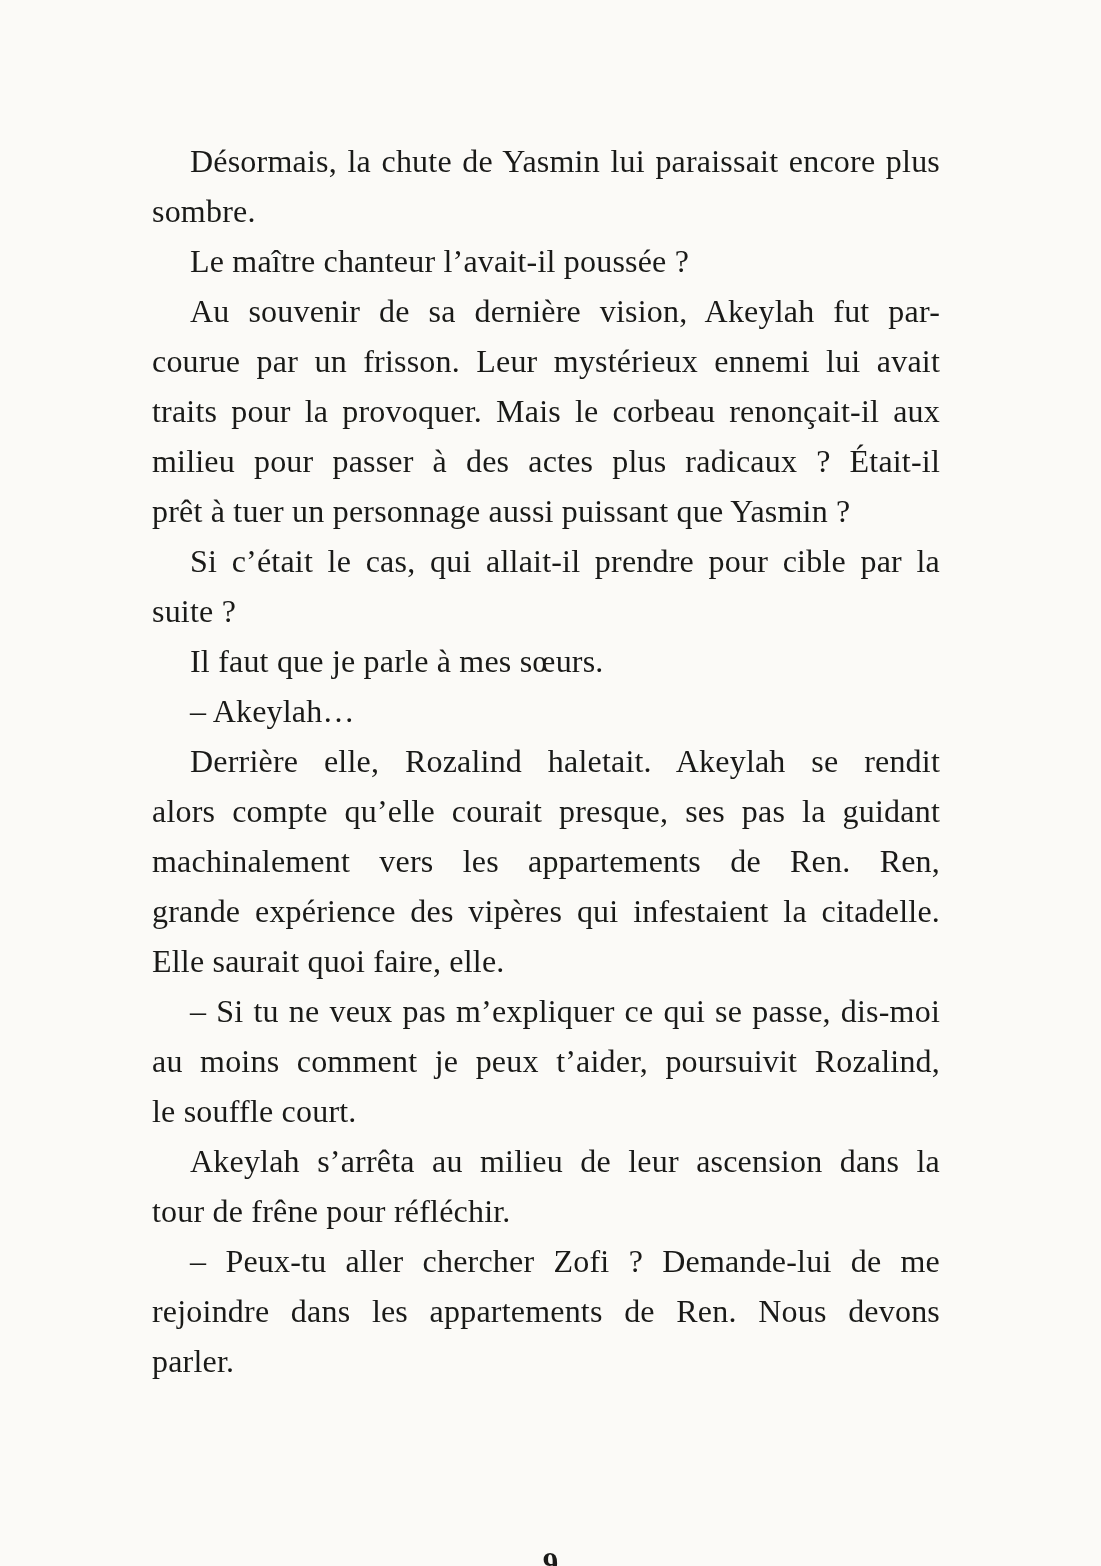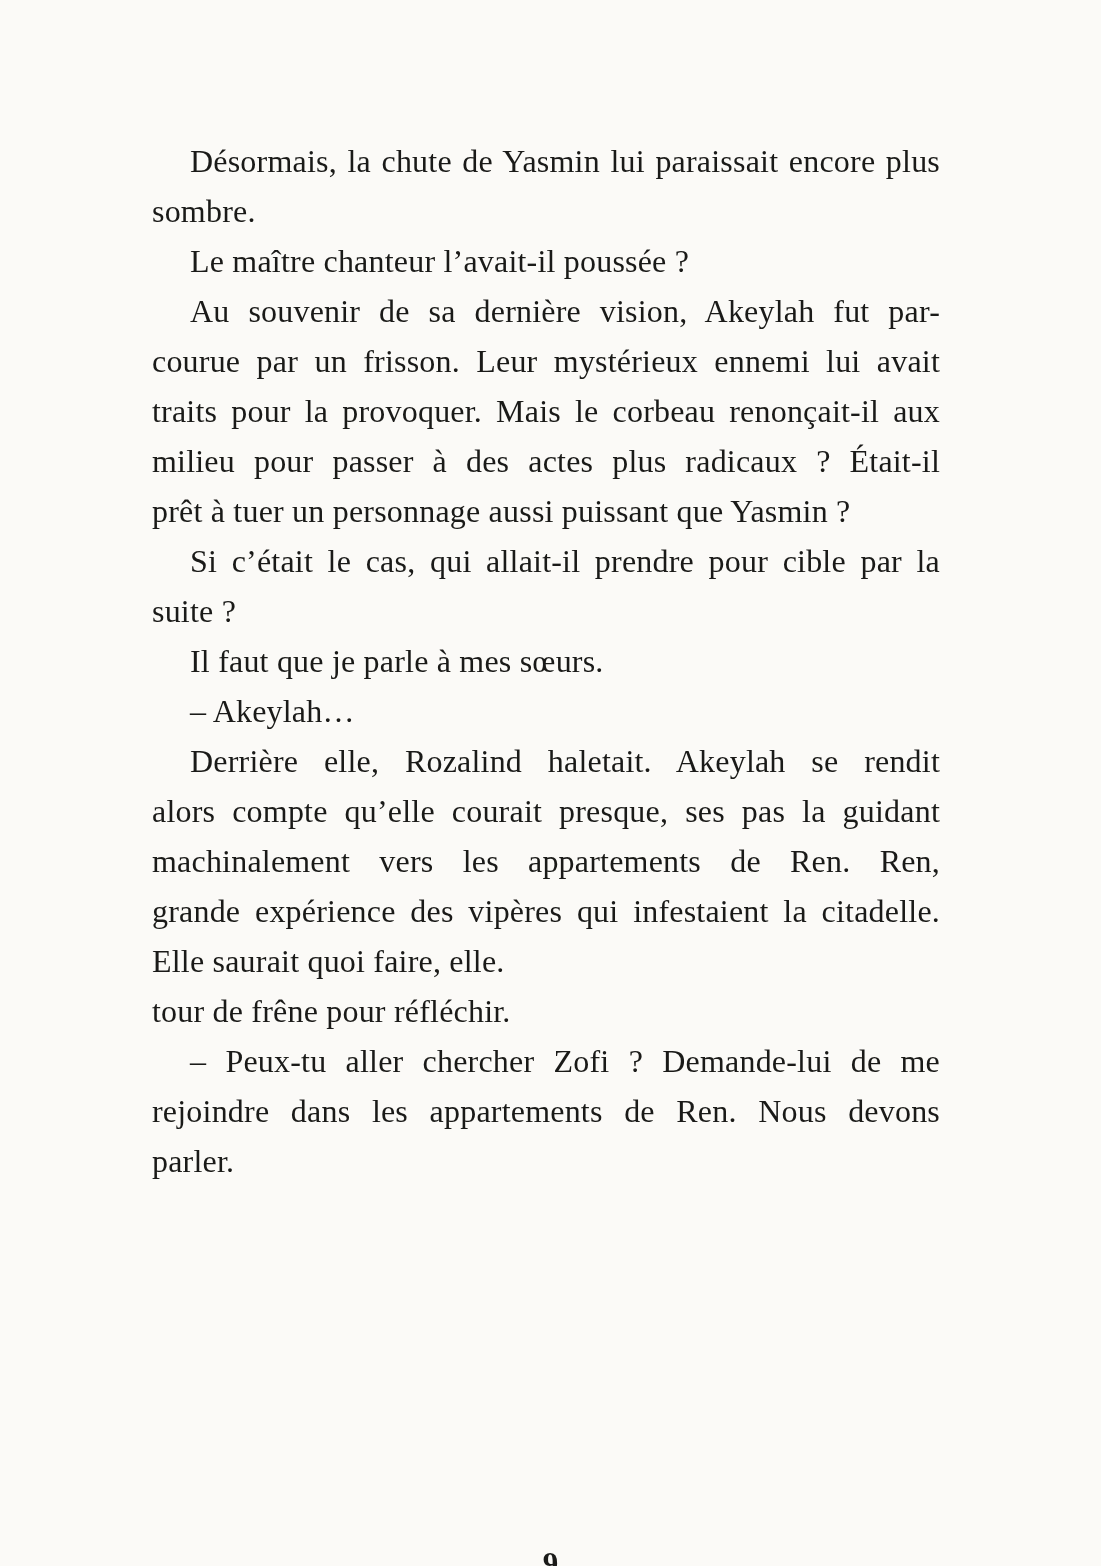--- a/index.html
+++ b/index.html
@@ -83,20 +83,26 @@
         <div class="line first last">– Akeylah…</div>
       </div>
       <div class="paragraph">
         <div class="line first">Derrière elle, Rozalind haletait. Akeylah se rendit</div>
         <div class="line">alors compte qu’elle courait presque, ses pas la guidant</div>
         <div class="line">machinalement vers les appartements de Ren. Ren,</div>
         <div class="line">grande expérience des vipères qui infestaient la citadelle.</div>
         <div class="line last">Elle saurait quoi faire, elle.</div>
       </div>
       <div class="paragraph">
+        <div class="line first">– Si tu ne veux pas m’expliquer ce qui se passe, dis-moi</div>
+        <div class="line">au moins comment je peux t’aider, poursuivit Rozalind,</div>
+        <div class="line last">le souffle court.</div>
+      </div>
+      <div class="paragraph">
+        <div class="line first">Akeylah s’arrêta au milieu de leur ascension dans la</div>
         <div class="line last">tour de frêne pour réfléchir.</div>
       </div>
       <div class="paragraph">
         <div class="line first">– Peux-tu aller chercher Zofi ? Demande-lui de me</div>
         <div class="line">rejoindre dans les appartements de Ren. Nous devons</div>
         <div class="line last">parler.</div>
       </div>
     </div>
   <div class="page-number">9</div>
 </div>

